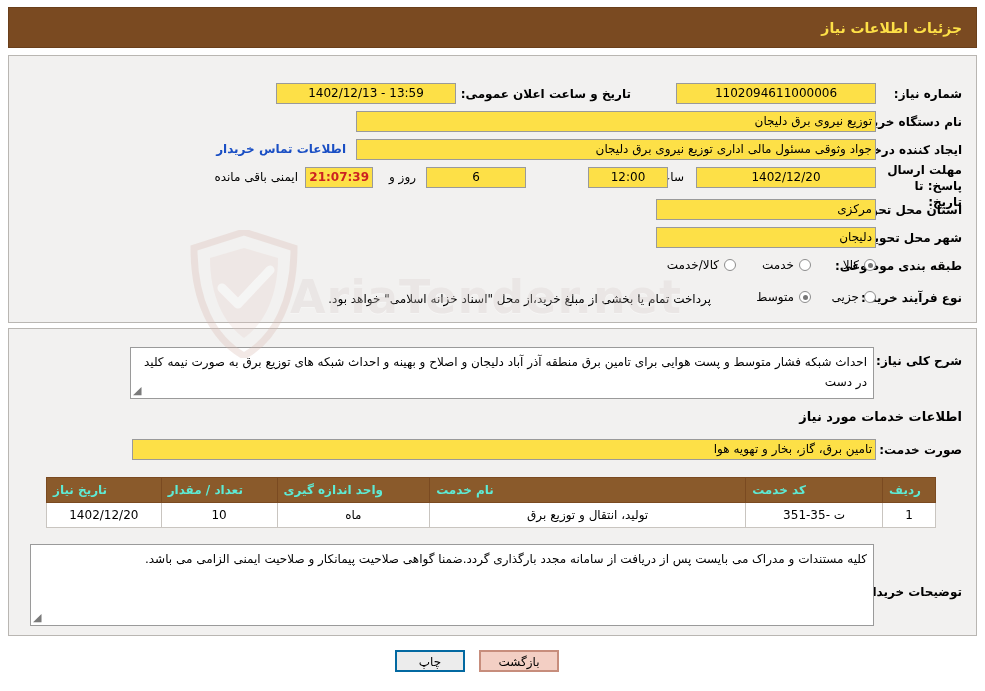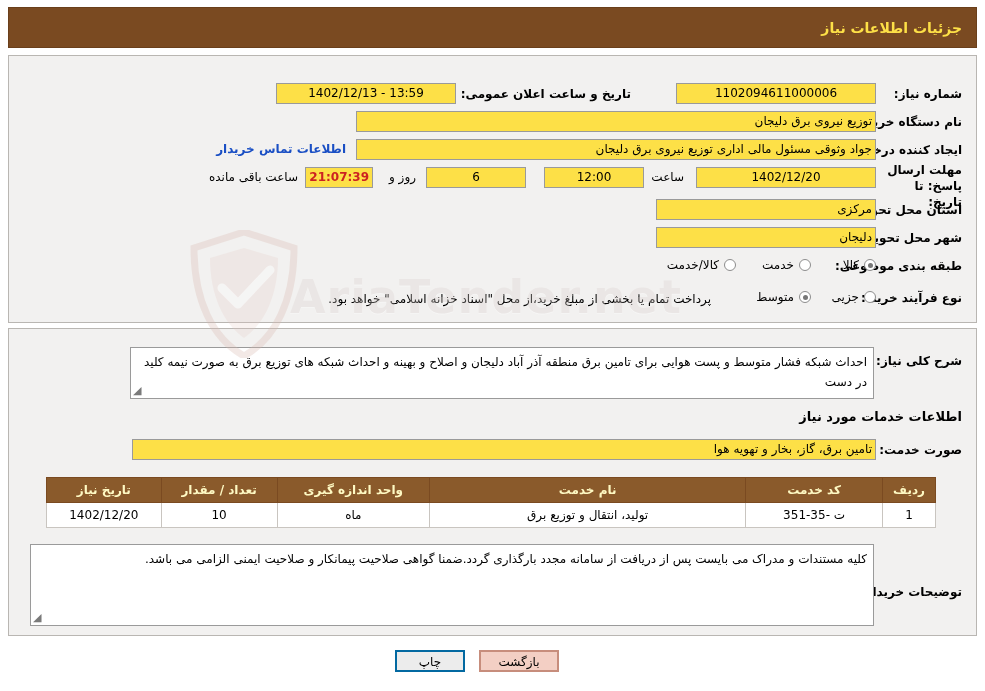--- a/index.html
+++ b/index.html
@@ -198,26 +198,26 @@
   }
   
   table.grid {
     position: absolute;
     border-collapse: collapse;
     font-size: 12px;
     background: #fff;
   }
   table.grid th {
     background: #8a5a2b;
-    color: #fef9c3;
+    color: #5eead4;
     font-weight: bold;
     border: 1px solid #7a4a21;
     height: 24px;
     padding: 0 6px;
-    text-align: center;
+    text-align: left;
     white-space: nowrap;
   }
   table.grid td {
     border: 1px solid #c9c5c0;
     height: 24px;
     padding: 0 6px;
     text-align: center;
     background: #fff;
     color: #000;
     white-space: nowrap;
@@ -260,25 +260,25 @@
     <div class="lbl" style="right:14px; top:59px;">نام دستگاه خریدار:</div>
     <div class="field rtl-right" style="right:100px; top:55px; width:520px;">توزیع نیروی برق دلیجان</div>
 
     <div class="lbl" style="right:14px; top:87px;">ایجاد کننده درخواست:</div>
     <div class="field rtl-right" style="right:100px; top:83px; width:520px;">جواد وثوقی مسئول مالی اداری توزیع نیروی برق دلیجان</div>
     <div class="link" style="right:630px; top:86px;">اطلاعات تماس خریدار</div>
 
     <div class="lbl" style="right:14px; top:106px; text-align:right; line-height:16px; white-space:normal; width:80px;">مهلت ارسال پاسخ: تا تاریخ:</div>
     <div class="field" style="right:100px; top:111px; width:180px;">1402/12/20</div>
     <div class="note" style="right:292px; top:114px;">ساعت</div>
-    <div class="field" style="right:332px; top:111px; width:100px;">12:00</div>
+    <div class="field" style="right:308px; top:111px; width:80px;">12:00</div>
     <div class="field" style="right:450px; top:111px; width:100px;">6</div>
     <div class="note" style="right:560px; top:114px;">روز و</div>
     <div class="field" style="right:603px; top:111px; width:68px; color:#c22; font-weight:bold;padding-left:32px;">21:07:39</div>
-    <div class="note" style="right:678px; top:114px;">ساعت باقی مانده</div>
+    <div class="note" style="right:678px; top:114px;">ایمنی باقی مانده</div>
 
     <div class="lbl" style="right:14px; top:147px;">استان محل تحویل:</div>
     <div class="field rtl-right" style="right:100px; top:143px; width:220px;">مرکزی</div>
 
     <div class="lbl" style="right:14px; top:175px;">شهر محل تحویل:</div>
     <div class="field rtl-right" style="right:100px; top:171px; width:220px;">دلیجان</div>
 
     <div class="lbl" style="right:14px; top:203px;">طبقه بندی موضوعی:</div>
     <div class="radio-wrap" style="right:100px; top:202px;">
       <span class="radio checked"></span><span>کالا</span>

